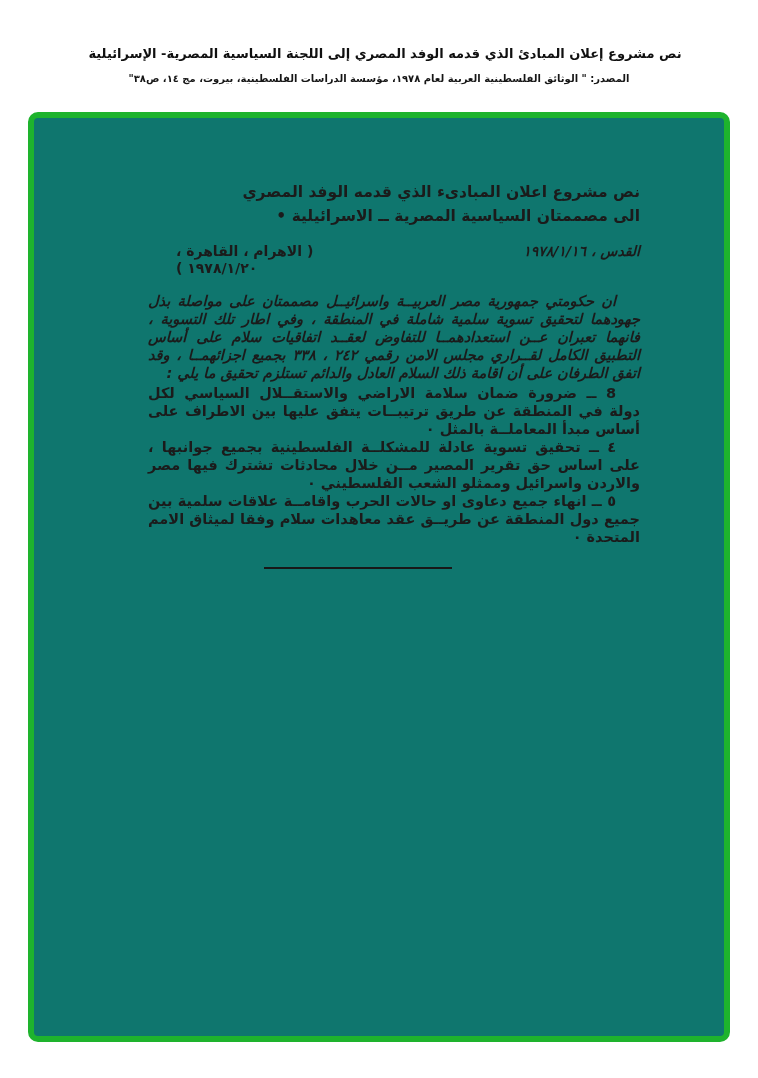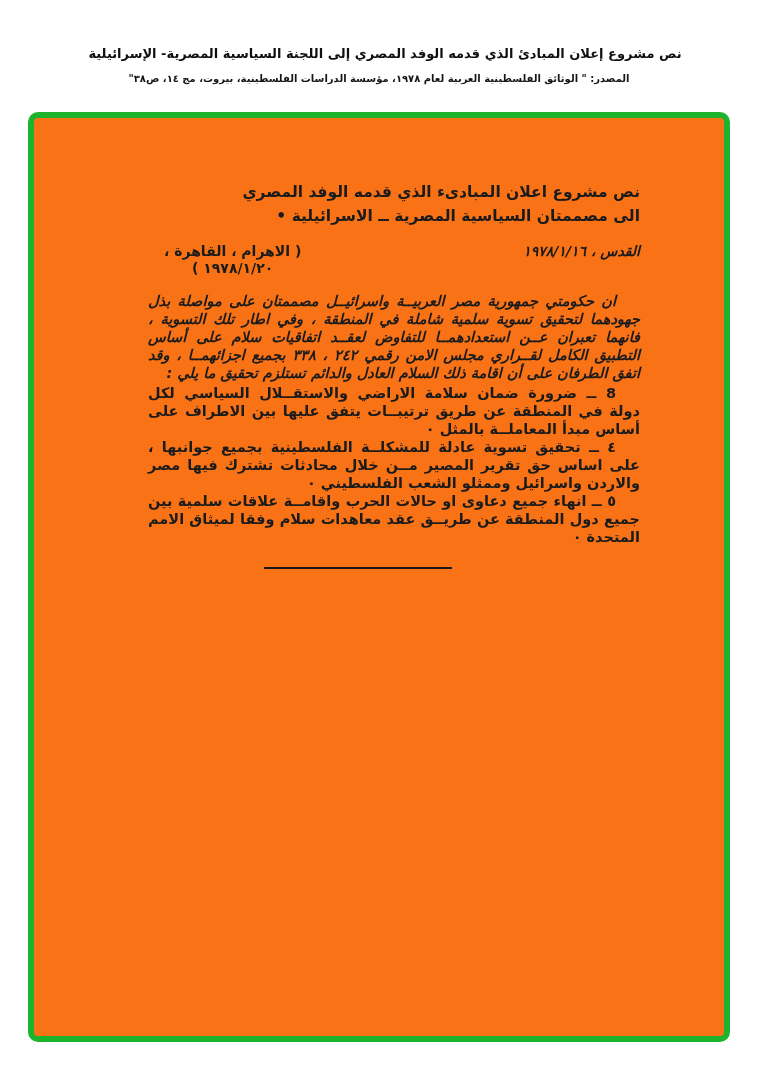--- a/index.html
+++ b/index.html
@@ -43,21 +43,21 @@
 
   
   .scan-frame {
     position: absolute;
     left: 28px;
     top: 112px;
     width: 690px;   
     height: 918px;  
     border: 6px solid #1eb32d;
     border-radius: 10px;
-    background: #f97316;
+    background: #0f766e;
     box-sizing: content-box;
   }
 
   
   .doc {
     position: absolute;
     top: 62px;
     right: 84px;
     width: 492px;
     font-weight: 700;
@@ -72,22 +72,22 @@
   .dateline {
     margin-top: 15px;
     display: flex;
     justify-content: space-between;
     align-items: flex-start;
     font-size: 14px;
     line-height: 17px;
   }
   .dateline .place-date { white-space: nowrap; font-style: italic; }
   .dateline .citation {
-    margin-left: 16px;
-    text-align: center;
+    margin-left: 28px;
+    text-align: left;
     white-space: nowrap;
   }
   .body-text p {
     margin: 0;
     font-size: 14.5px;
     line-height: 18px;
     text-align: justify;
     text-indent: 24px;
   }
   .body-text p.intro { margin-top: 15px; margin-bottom: 2px; font-style: italic; }

